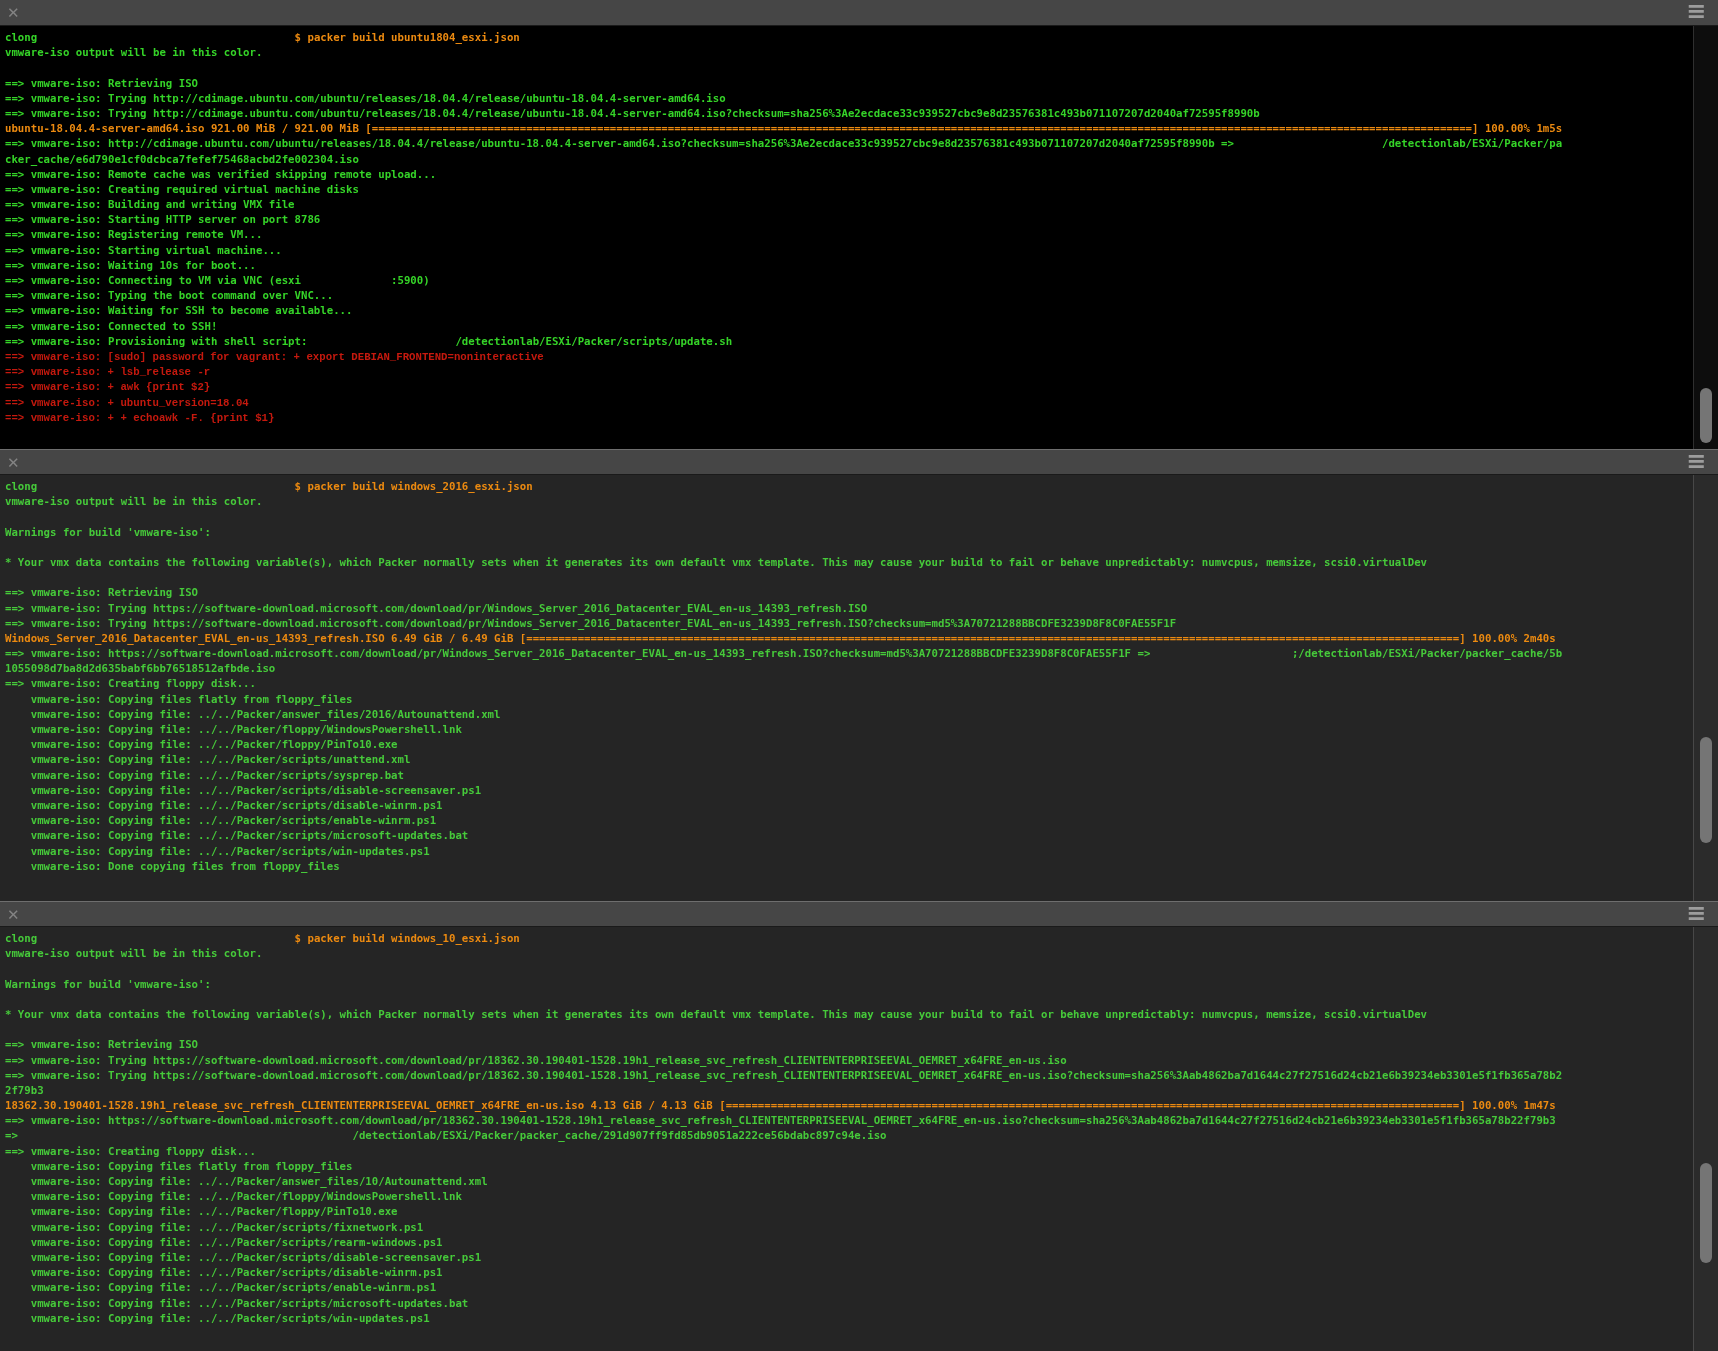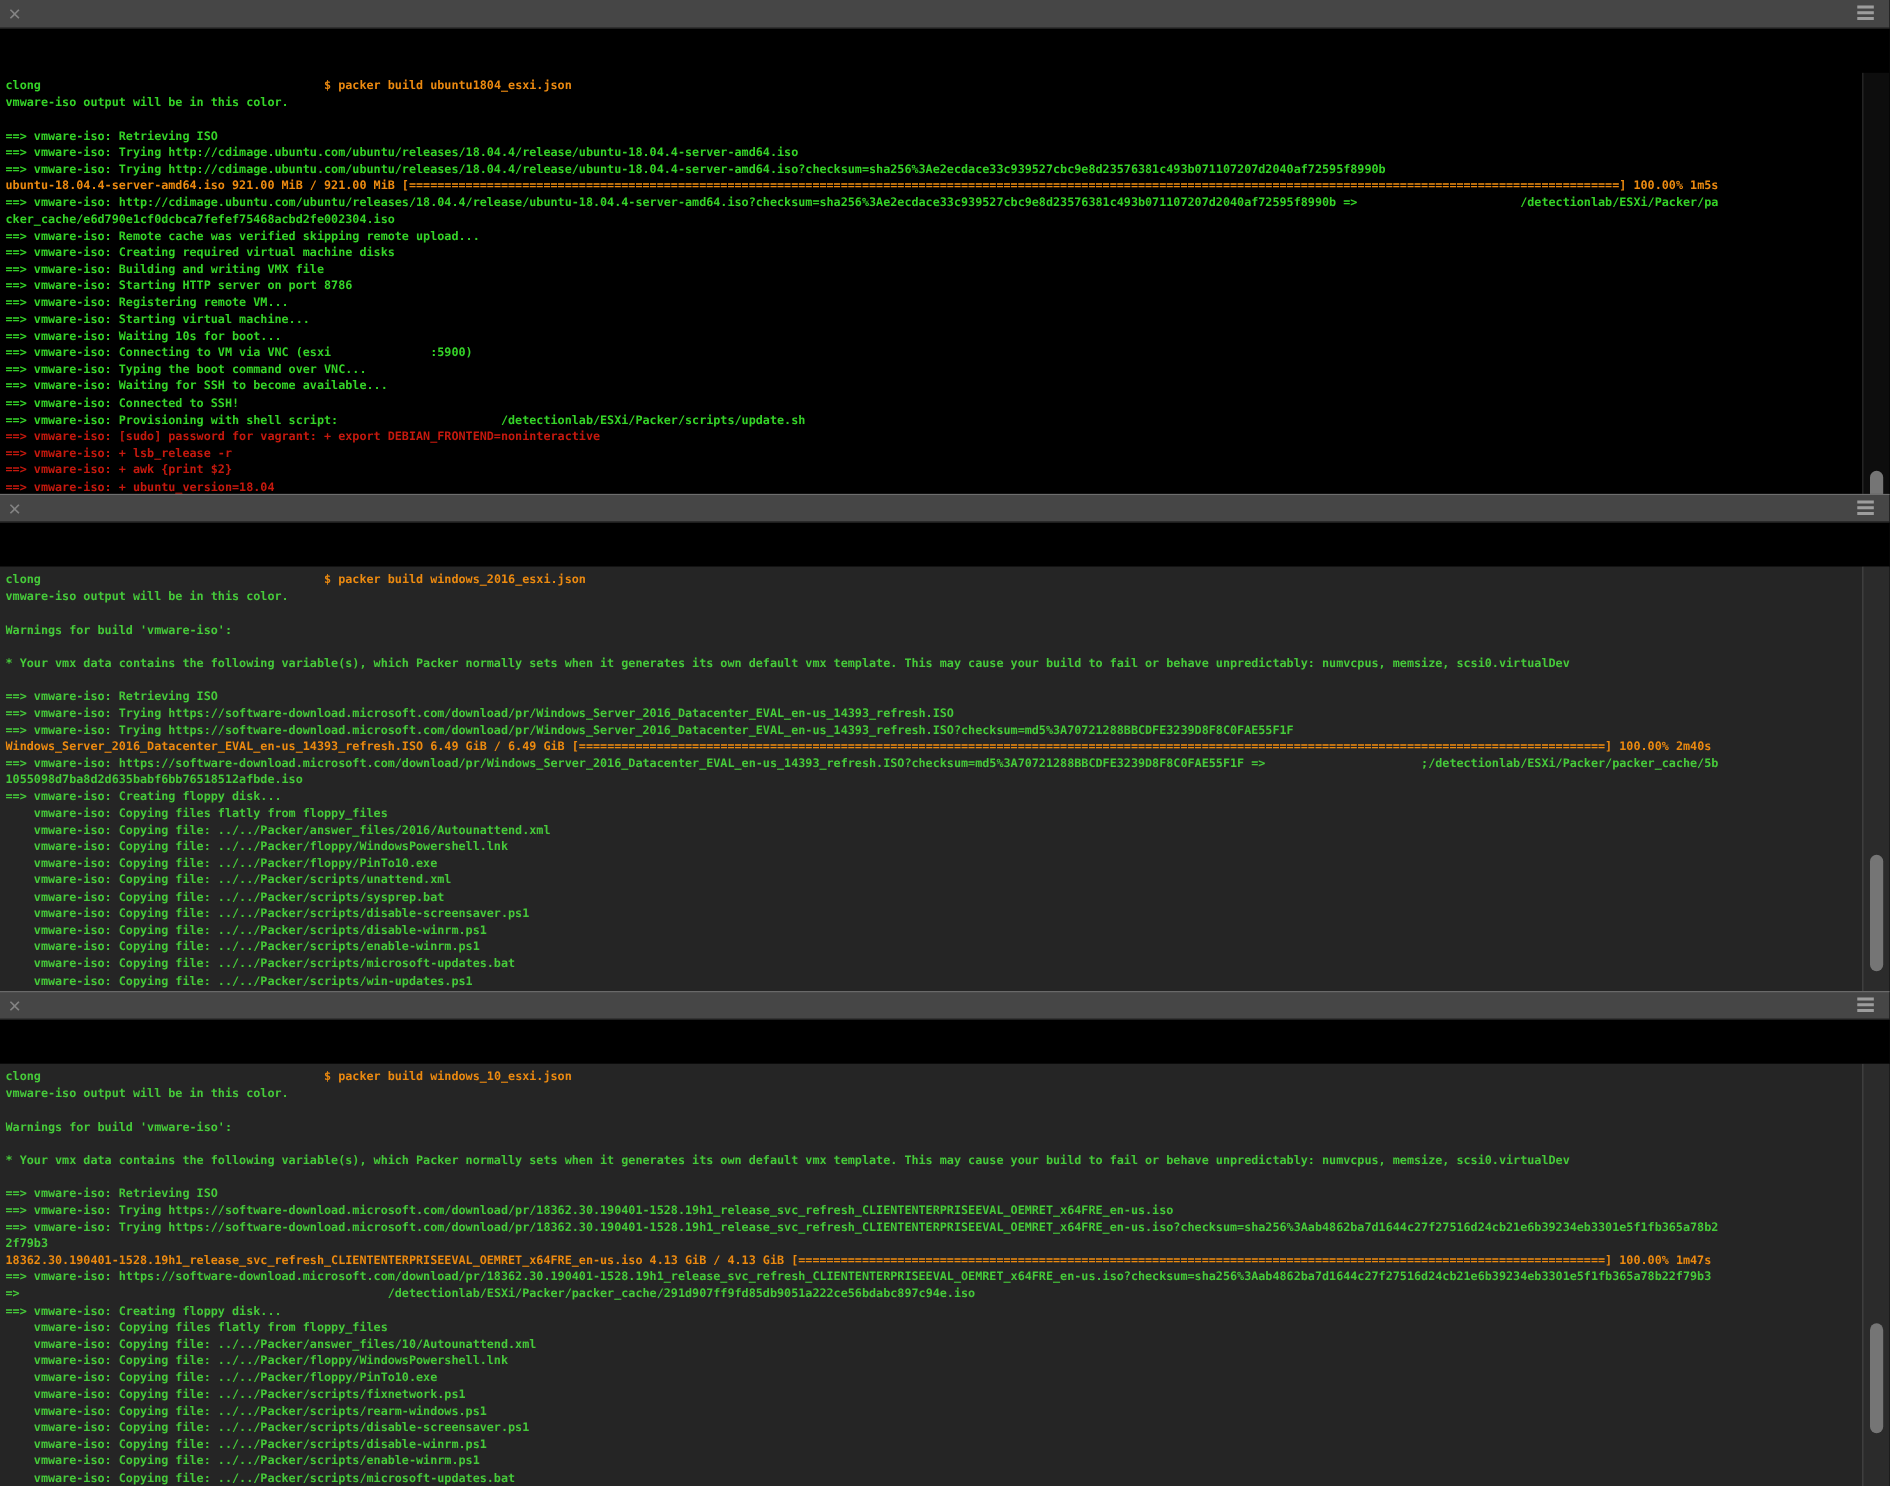--- a/index.html
+++ b/index.html
@@ -9,26 +9,26 @@
   .pane1{height:449px;--bg:#000000;--track:#0d0d0d;--tborder:#2f2f2f;--green:#35d428;}
   .pane2{height:452px;--bg:#252525;--track:#2b2b2b;--tborder:#484848;--green:#46ca3a;}
   .pane3{height:450px;--bg:#252525;--track:#2b2b2b;--tborder:#484848;--green:#46ca3a;}
   .titlebar{height:26px;flex:0 0 26px;background:#464646;position:relative;
             border-bottom:1px solid #1a1a1a;box-sizing:border-box;}
   .pane2 .titlebar,.pane3 .titlebar{border-top:1px solid #6e6e6e;}
   .close{position:absolute;left:7px;top:1px;color:#838383;font:600 15px "DejaVu Sans",sans-serif;
          cursor:pointer;line-height:24px;}
   .menu{position:absolute;right:12px;top:-2px;color:#9d9d9d;font:bold 24px "DejaVu Sans",sans-serif;
         cursor:pointer;line-height:26px;letter-spacing:0;}
-  .content{flex:1;position:relative;background:var(--bg);overflow:hidden;margin-top:40px;}
+  .content{flex:1;position:relative;background:var(--bg);overflow:hidden;}
   .lines{padding:4px 0 0 5px;white-space:pre;font-weight:bold;font-size:10.7px;}
   .line{height:15.2px;line-height:15.2px;overflow:hidden;}
   .cg{color:var(--green);}
   .co{color:#ec8a10;}
-  .cr{color:#c6190e;}
+  .cr{color:#c6190e;font-family:Liberation Mono, monospace;}
   .scrollbar{position:absolute;top:0;right:0;bottom:0;width:25px;background:var(--track);
              border-left:1px solid var(--tborder);box-sizing:border-box;}
   .thumb{position:absolute;left:6px;width:12px;background:#757575;border-radius:6px;}
   .pane1 .thumb{top:362px;height:55px;}
   .pane2 .thumb{top:262px;height:106px;}
   .pane3 .thumb{top:236px;height:100px;}
 </style>
 </head>
 <body>
 

